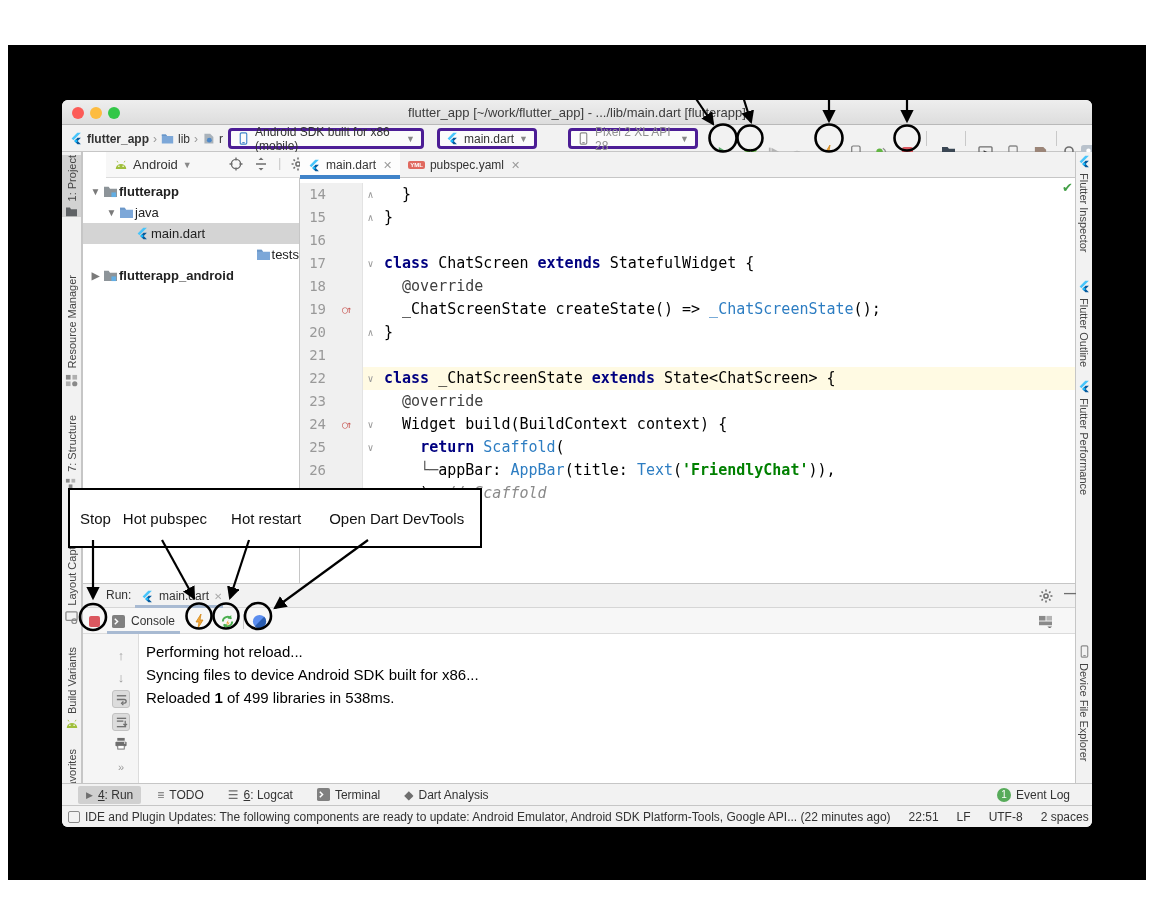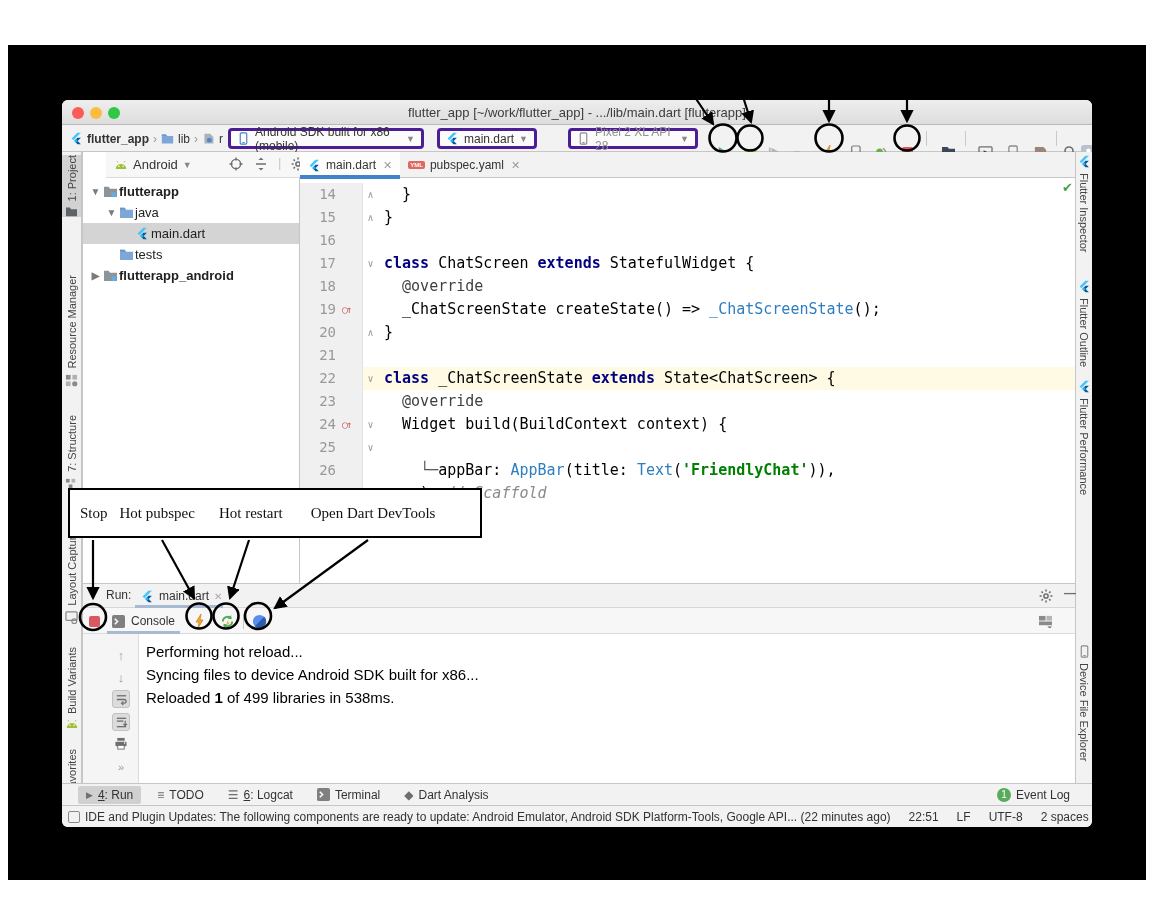--- a/index.html
+++ b/index.html
@@ -45,21 +45,21 @@
   #editor{position:absolute;left:238px;top:52px;width:775px;height:431px;background:#fff;}
   #etabs{position:absolute;left:0;top:0;width:100%;height:26px;background:#f2f2f2;border-bottom:1px solid #c6c6c6;display:flex;}
   .etab{height:26px;display:flex;align-items:center;gap:5px;padding:0 8px;font-size:12px;color:#333;position:relative;}
   .etab.active{background:#fdfdfd;}
   .etab.active:after{content:"";position:absolute;left:0;right:0;bottom:-1px;height:4px;background:#4083c9;}
   .etab .x{color:#9a9a9a;font-size:11px;margin-left:2px;}
   #code{position:absolute;left:0;top:26px;width:100%;height:405px;padding-top:5px;
     font-family:"DejaVu Sans Mono",monospace;font-size:15px;}
   .cl{display:flex;height:23px;line-height:23px;white-space:pre;}
   .cl .gut{width:62px;flex:none;background:#f0f0f0;color:#999;text-align:right;padding-right:4px;
-    font-size:14px;display:flex;justify-content:flex-end;align-items:center;gap:6px;}
+    font-size:14px;display:flex;justify-content:flex-end;align-items:center;gap:16px;}
   .cl .gut .num{min-width:26px;text-align:right;}
   .cl .gut .ovr{font-size:10px;color:#c75450;letter-spacing:-2px;width:16px;text-align:left;}
   .cl .fold{width:16px;flex:none;color:#9a9a9a;font-size:10px;text-align:center;border-left:1px solid #e3e3e3;}
   .cl .src{flex:1;padding-left:6px;color:#000;}
   .cl.hl .src,.cl.hl .fold{background:#fffae3;}
   .kw{color:#000080;font-weight:bold;}
   .cls{color:#2d7dc2;}
   .str{color:#008000;font-weight:bold;}
   .ann{color:#404040;}
   .cmt{color:#8a8a8a;font-style:italic;}
@@ -90,22 +90,22 @@
   .btab .mn{text-decoration:underline;}
   #eventlog{position:absolute;right:22px;display:flex;align-items:center;gap:5px;}
   #evbadge{width:14px;height:14px;border-radius:50%;background:#57ab5a;color:#fff;font-size:10px;
     display:flex;align-items:center;justify-content:center;}
   #statusbar{position:absolute;left:0;top:705px;width:1030px;height:22px;background:#f2f2f2;
     border-top:1px solid #c6c6c6;display:flex;align-items:center;font-size:12px;color:#333;}
   #status-msg{margin-left:23px;white-space:nowrap;}
   .stat{margin-left:18px;white-space:nowrap;}
   #status-winico{position:absolute;left:6px;width:12px;height:12px;border:1.4px solid #8a8a8a;border-radius:2px;}
   
-  #callout{position:absolute;left:68px;top:488px;width:414px;height:50px;background:#fff;border:2px solid #000;
-    z-index:30;display:flex;align-items:center;font-size:15px;color:#111;font-family:Liberation Serif, serif;}
+  #callout{position:absolute;left:68px;top:488px;width:414px;height:60px;background:#fff;border:2px solid #000;
+    z-index:30;display:flex;align-items:center;font-size:15px;color:#111;}
   #callout span{white-space:nowrap;}
   #overlay{position:absolute;left:0;top:0;width:1154px;height:900px;z-index:40;pointer-events:none;}
   i{font-style:normal;display:inline-flex;align-items:center;justify-content:center;line-height:0;}
   .ic12 svg{width:13px;height:13px;} 
   .ymlchip{background:#e0695f;color:#fff;font-size:6px;font-weight:bold;padding:1px 2px;border-radius:2px;
     font-family:"Liberation Sans",sans-serif;}
   .stop-sq{width:11px;height:11px;background:#db5860;border-radius:2px;display:inline-block;}
   .dash{color:#6e6e6e;font-weight:bold;}
 </style>
 </head>
@@ -477,21 +477,21 @@
             <i class="ic12">
               <svg viewBox="0 0 16 16" width="14" height="14">
                 <path d="M9 1 2 8l2.2 2.2L13.4 1z" fill="#47c5fb"></path>
                 <path d="M9.2 7.2 5.3 11.1 9.2 15h4.2l-3.9-3.9 3.9-3.9z" fill="#075b9d"></path>
                 <path d="M5.3 11.1 7.4 13.2 9.5 11.1 7.4 9z" fill="#16b9fd"></path>
               </svg>
             </i>
           </span>
         <span>main.dart</span>
       </div>
-      <div class="trow" style="top:92px;padding-left:35px;">
+      <div class="trow" style="top:92px;padding-left:35px;justify-content:flex-end;">
         <span class="ticon">
             <i>
               <svg viewBox="0 0 16 14" width="15" height="13">
                 <path d="M1 2h5l1.5 2H15v9H1z" fill="#7ca7d8"></path>
                 <path d="M1 2h5l1.5 2H1z" fill="#6b97c8"></path>
               </svg>
             </i>
           </span>
         <span>tests</span>
       </div>
@@ -533,21 +533,21 @@
         <div class="cl"><span class="gut"><span class="num">15</span><span class="ovr"> </span></span><span class="fold">∧</span><span class="src"><span>}</span></span></div>
         <div class="cl"><span class="gut"><span class="num">16</span><span class="ovr"> </span></span><span class="fold"></span><span class="src"></span></div>
         <div class="cl"><span class="gut"><span class="num">17</span><span class="ovr"> </span></span><span class="fold">∨</span><span class="src"><span class="kw">class</span><span> ChatScreen </span><span class="kw">extends</span><span> StatefulWidget {</span></span></div>
         <div class="cl"><span class="gut"><span class="num">18</span><span class="ovr"> </span></span><span class="fold"></span><span class="src"><span>  </span><span class="ann">@override</span></span></div>
         <div class="cl"><span class="gut"><span class="num">19</span><span class="ovr">○↑</span></span><span class="fold"></span><span class="src"><span>  _ChatScreenState createState() =&gt; </span><span class="cls">_ChatScreenState</span><span>();</span></span></div>
         <div class="cl"><span class="gut"><span class="num">20</span><span class="ovr"> </span></span><span class="fold">∧</span><span class="src"><span>}</span></span></div>
         <div class="cl"><span class="gut"><span class="num">21</span><span class="ovr"> </span></span><span class="fold"></span><span class="src"></span></div>
         <div class="cl hl"><span class="gut"><span class="num">22</span><span class="ovr"> </span></span><span class="fold">∨</span><span class="src"><span class="kw">class</span><span> _ChatScreenState </span><span class="kw">extends</span><span> State&lt;ChatScreen&gt; {</span></span></div>
         <div class="cl"><span class="gut"><span class="num">23</span><span class="ovr"> </span></span><span class="fold"></span><span class="src"><span>  </span><span class="ann">@override</span></span></div>
         <div class="cl"><span class="gut"><span class="num">24</span><span class="ovr">○↑</span></span><span class="fold">∨</span><span class="src"><span>  Widget build(BuildContext context) {</span></span></div>
-        <div class="cl"><span class="gut"><span class="num">25</span><span class="ovr"> </span></span><span class="fold">∨</span></div>
+        <div class="cl"><span class="gut"><span class="num">25</span><span class="ovr"> </span></span><span class="fold">∨</span><span class="src"><span>    </span><span class="kw">return</span><span> </span><span class="cls">Scaffold</span><span>(</span></span></div>
         <div class="cl"><span class="gut"><span class="num">26</span><span class="ovr"> </span></span><span class="fold"></span><span class="src"><span>    </span><span class="guide">└─</span><span>appBar: </span><span class="cls">AppBar</span><span>(title: </span><span class="cls">Text</span><span>(</span><span class="str">'FriendlyChat'</span><span>)),</span></span></div>
         <div class="cl"><span class="gut"><span class="num">27</span><span class="ovr"> </span></span><span class="fold"></span><span class="src"><span>    ); </span><span class="cmt">// Scaffold</span></span></div>
       </div>
     </div>
     <div id="insp-ok">✔</div>
 
     <div id="runpanel">
       <div id="run-head">
         <span id="run-label">Run:</span>
         <div id="run-tab">

